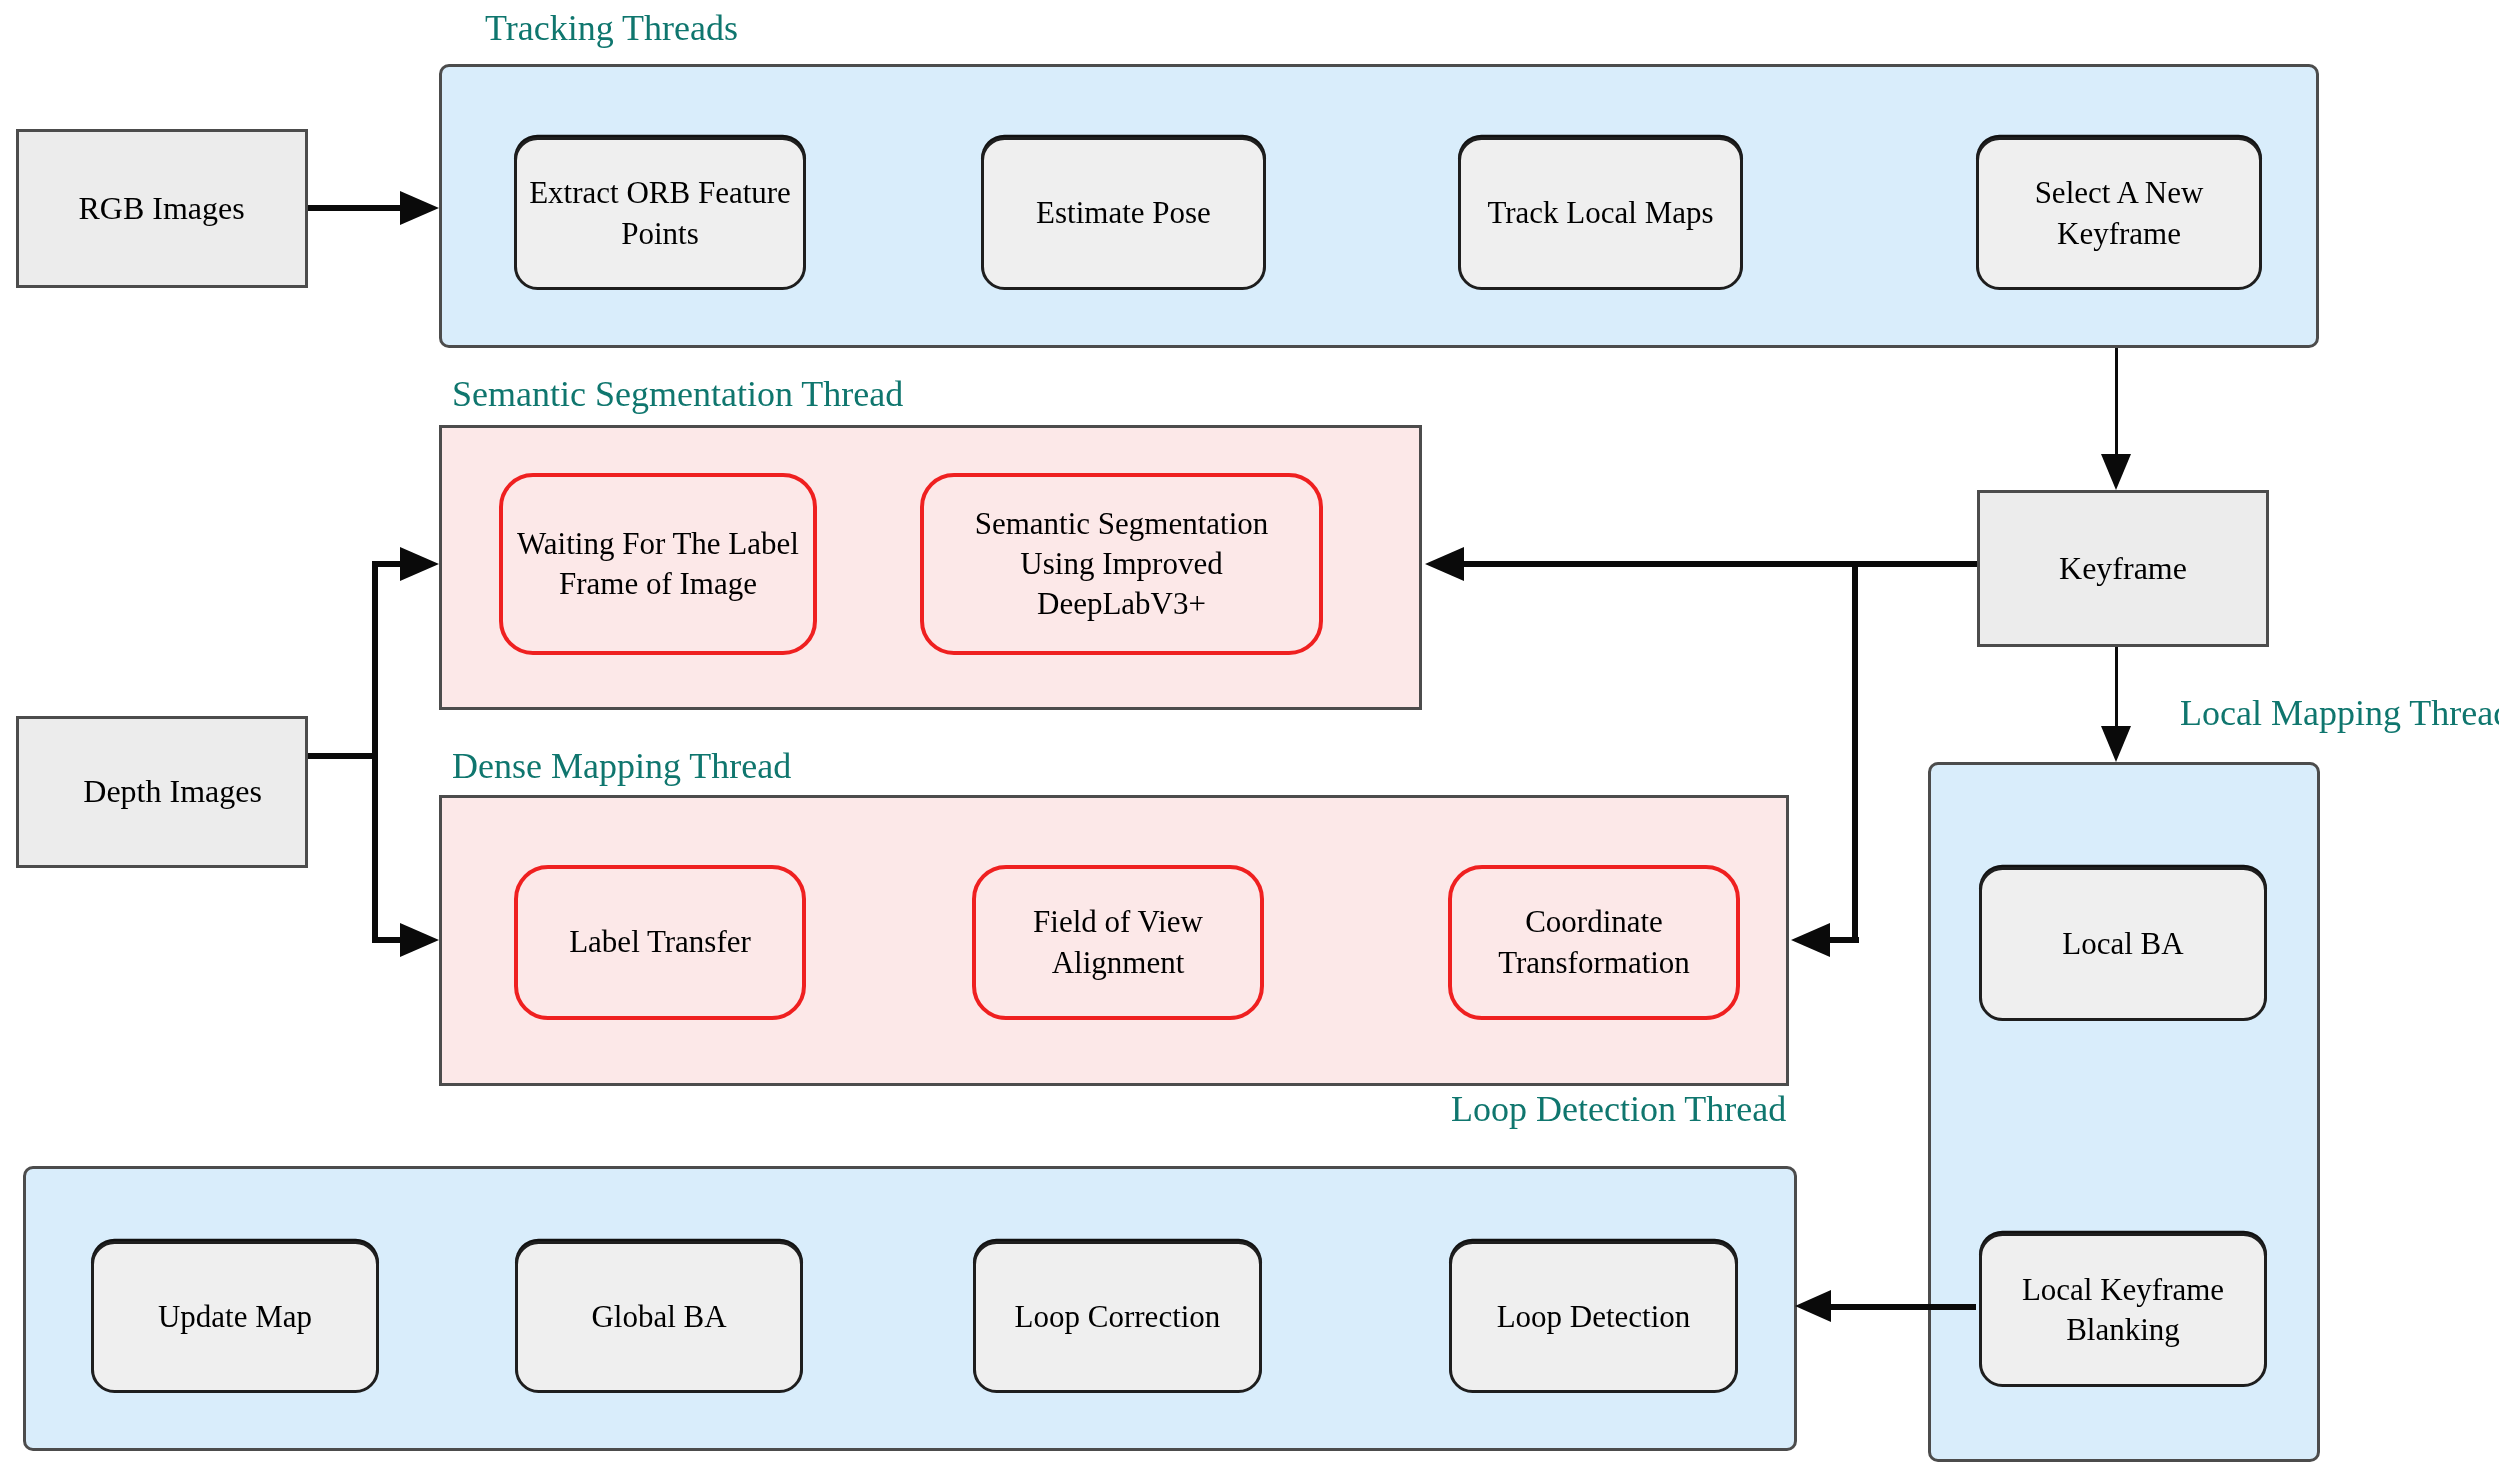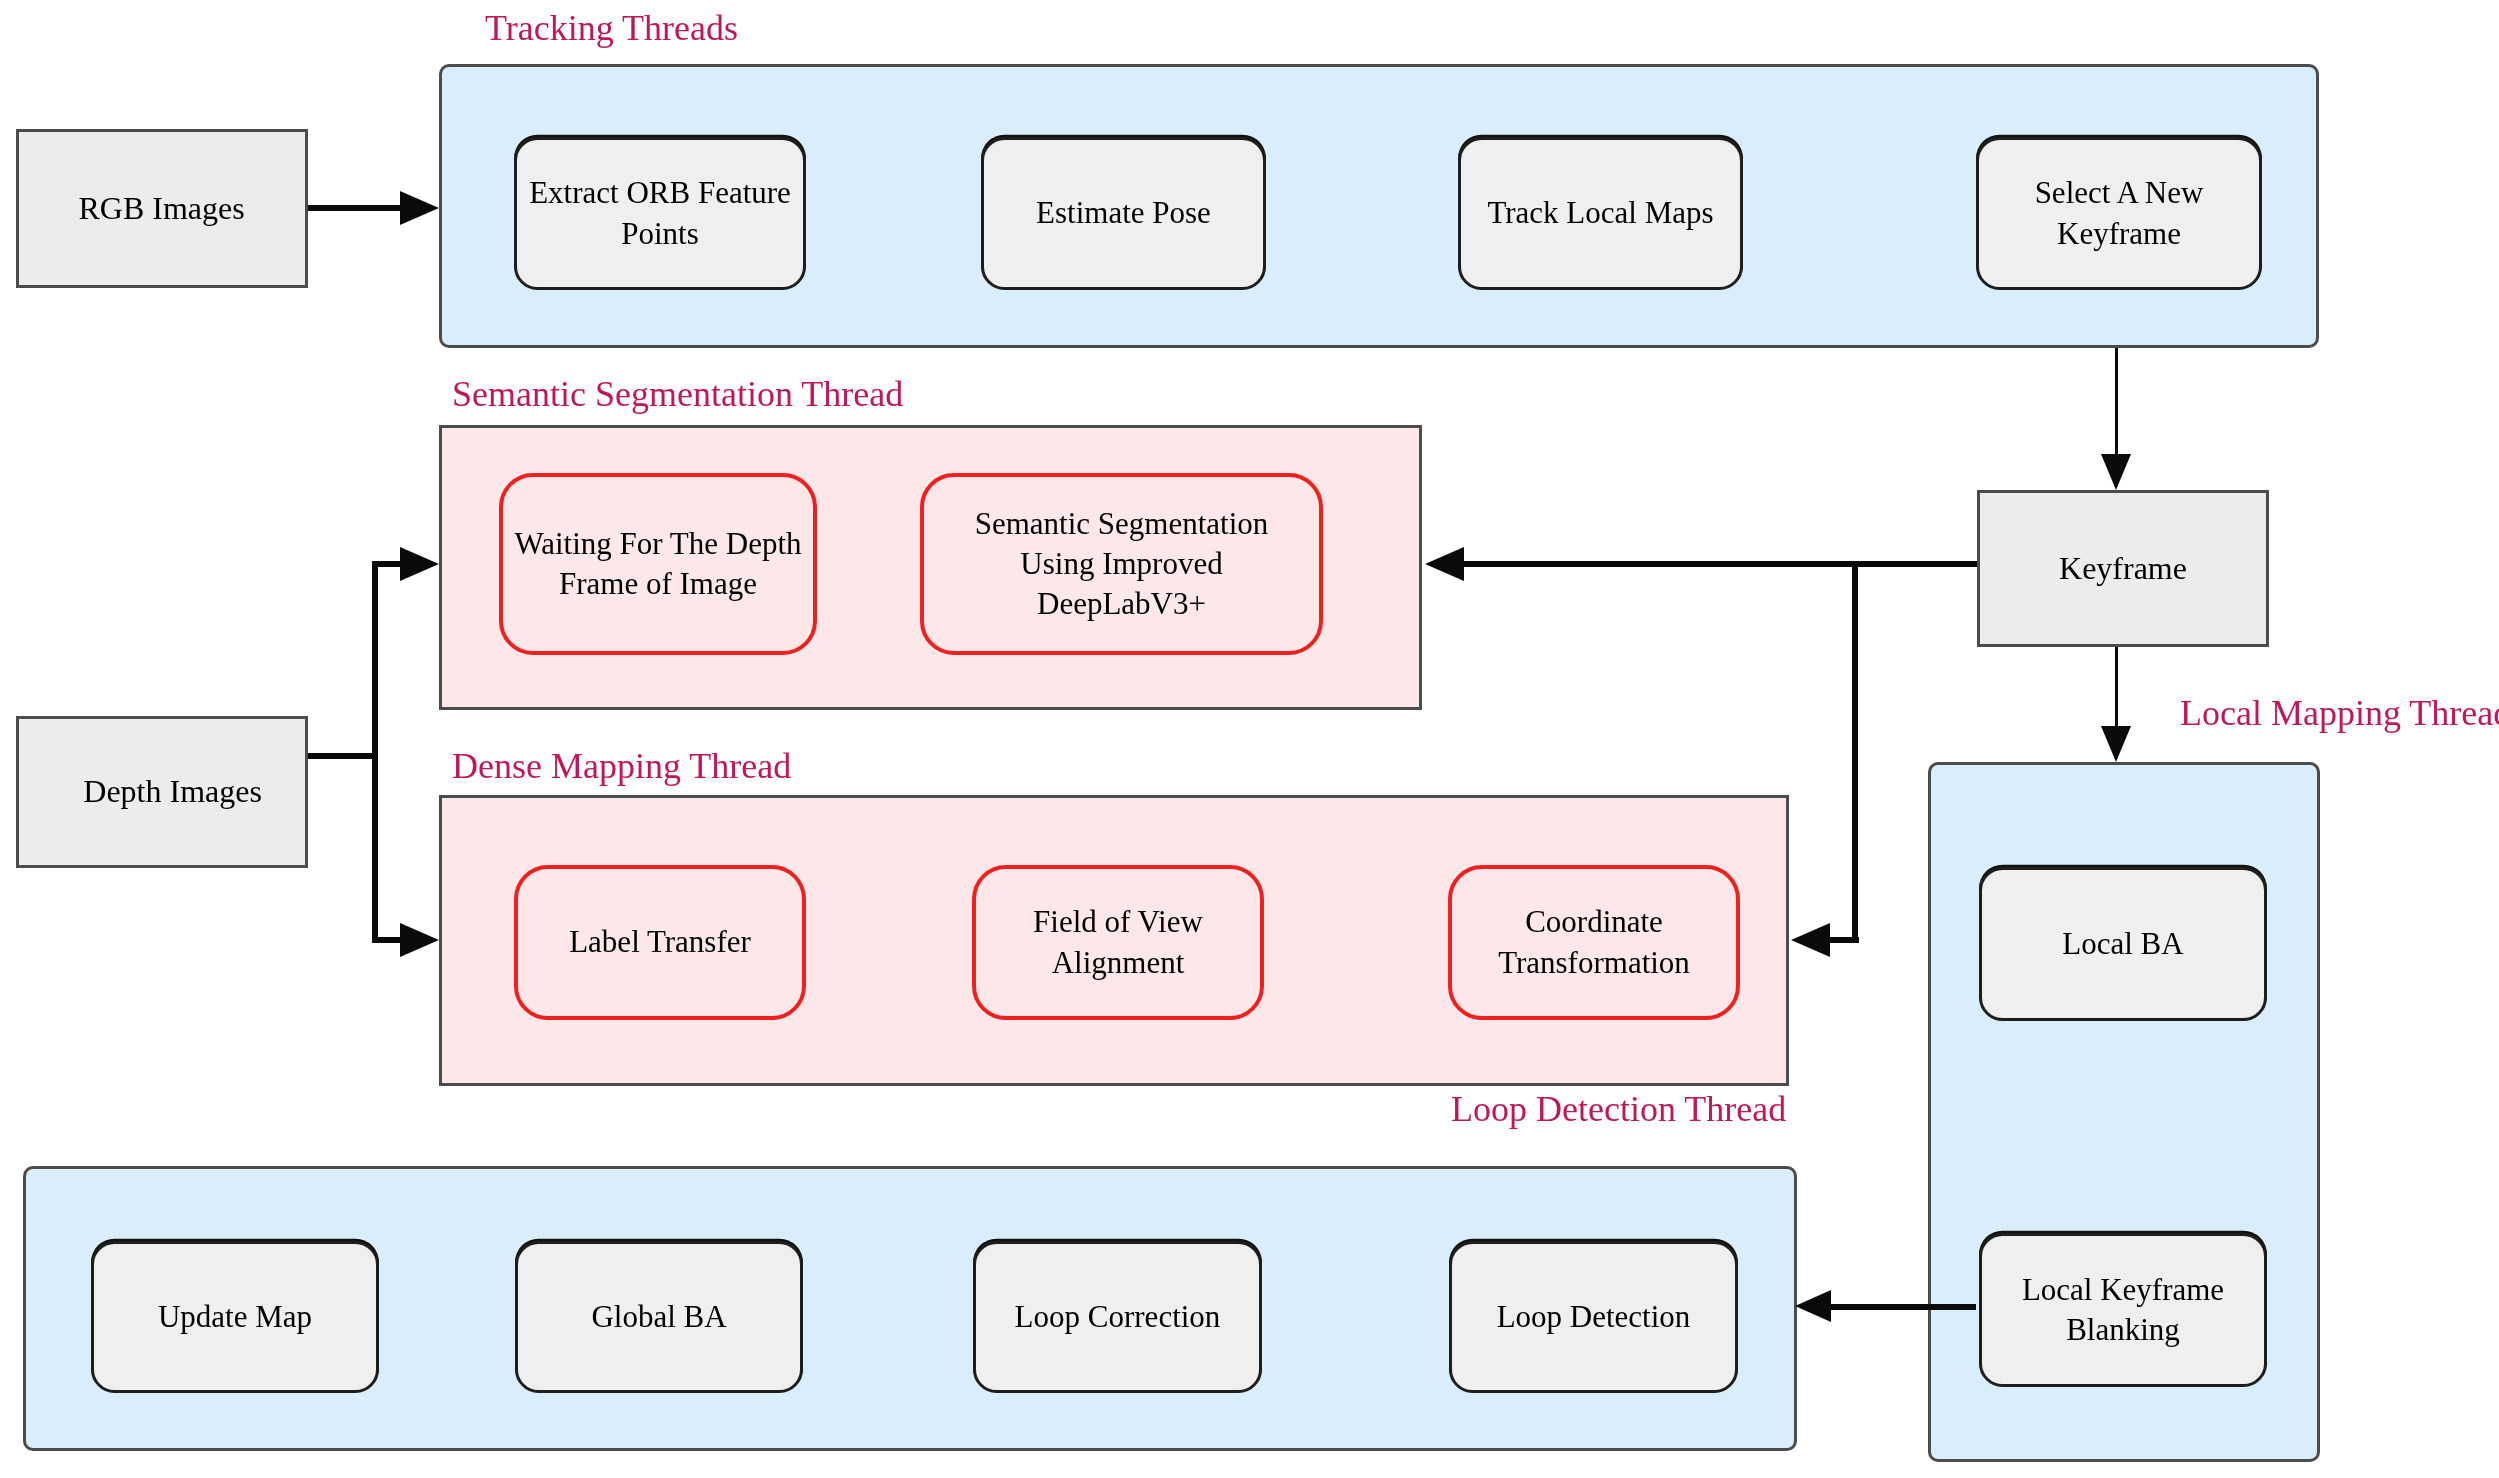--- a/index.html
+++ b/index.html
@@ -17,21 +17,21 @@
     box-sizing:border-box;
     border:3.1px solid var(--border-dark,#4c4c4c);
   }
   .thread.blue{background:var(--blue,#d9edfb);border-radius:10px;}
   .thread.pink{background:var(--pink,#fce8e8);}
   
   .tlabel{
     position:absolute;
     font-size:36px;
     line-height:1.1;
-    color:#be185d;
+    color:#0f766e;
     white-space:nowrap;
   }
   
   .node{
     position:absolute;
     box-sizing:border-box;
     background:var(--node-grey,#efefef);
     border:3.1px solid #1e1e1e;
     border-radius:23.5px;
     display:flex;align-items:center;justify-content:center;
@@ -75,21 +75,21 @@
   <div class="tlabel" style="left:2180px;top:694px;">Local Mapping Thread</div>
 
   <div class="thread blue" style="left:439px;top:64px;width:1880px;height:284px;">
     <div class="node" style="left:72px;top:70px;width:292px;height:153px;">Extract ORB Feature Points</div>
     <div class="node" style="left:539px;top:70px;width:285px;height:153px;">Estimate Pose</div>
     <div class="node" style="left:1016px;top:70px;width:285px;height:153px;text-align:right;">Track Local Maps</div>
     <div class="node" style="left:1534px;top:70px;width:286px;height:153px;">Select A New Keyframe</div>
   </div>
 
   <div class="thread pink" style="left:439px;top:425px;width:983px;height:285px;">
-    <div class="node red" style="left:57px;top:45px;width:318px;height:182px;">Waiting For The Depth Frame of Image</div>
+    <div class="node red" style="left:57px;top:45px;width:318px;height:182px;">Waiting For The Label Frame of Image</div>
     <div class="node red" style="left:446px;top:45px;width:403px;height:182px;margin-left:32px;">Semantic Segmentation Using Improved DeepLabV3+</div>
   </div>
 
   <div class="thread pink" style="left:439px;top:795px;width:1350px;height:291px;">
     <div class="node red" style="left:72px;top:67px;width:292px;height:155px;">Label Transfer</div>
     <div class="node red" style="left:530px;top:67px;width:292px;height:155px;">Field of View Alignment</div>
     <div class="node red" style="left:1006px;top:67px;width:292px;height:155px;">Coordinate Transformation</div>
   </div>
 
   <div class="thread blue" style="left:23px;top:1166px;width:1774px;height:285px;">

